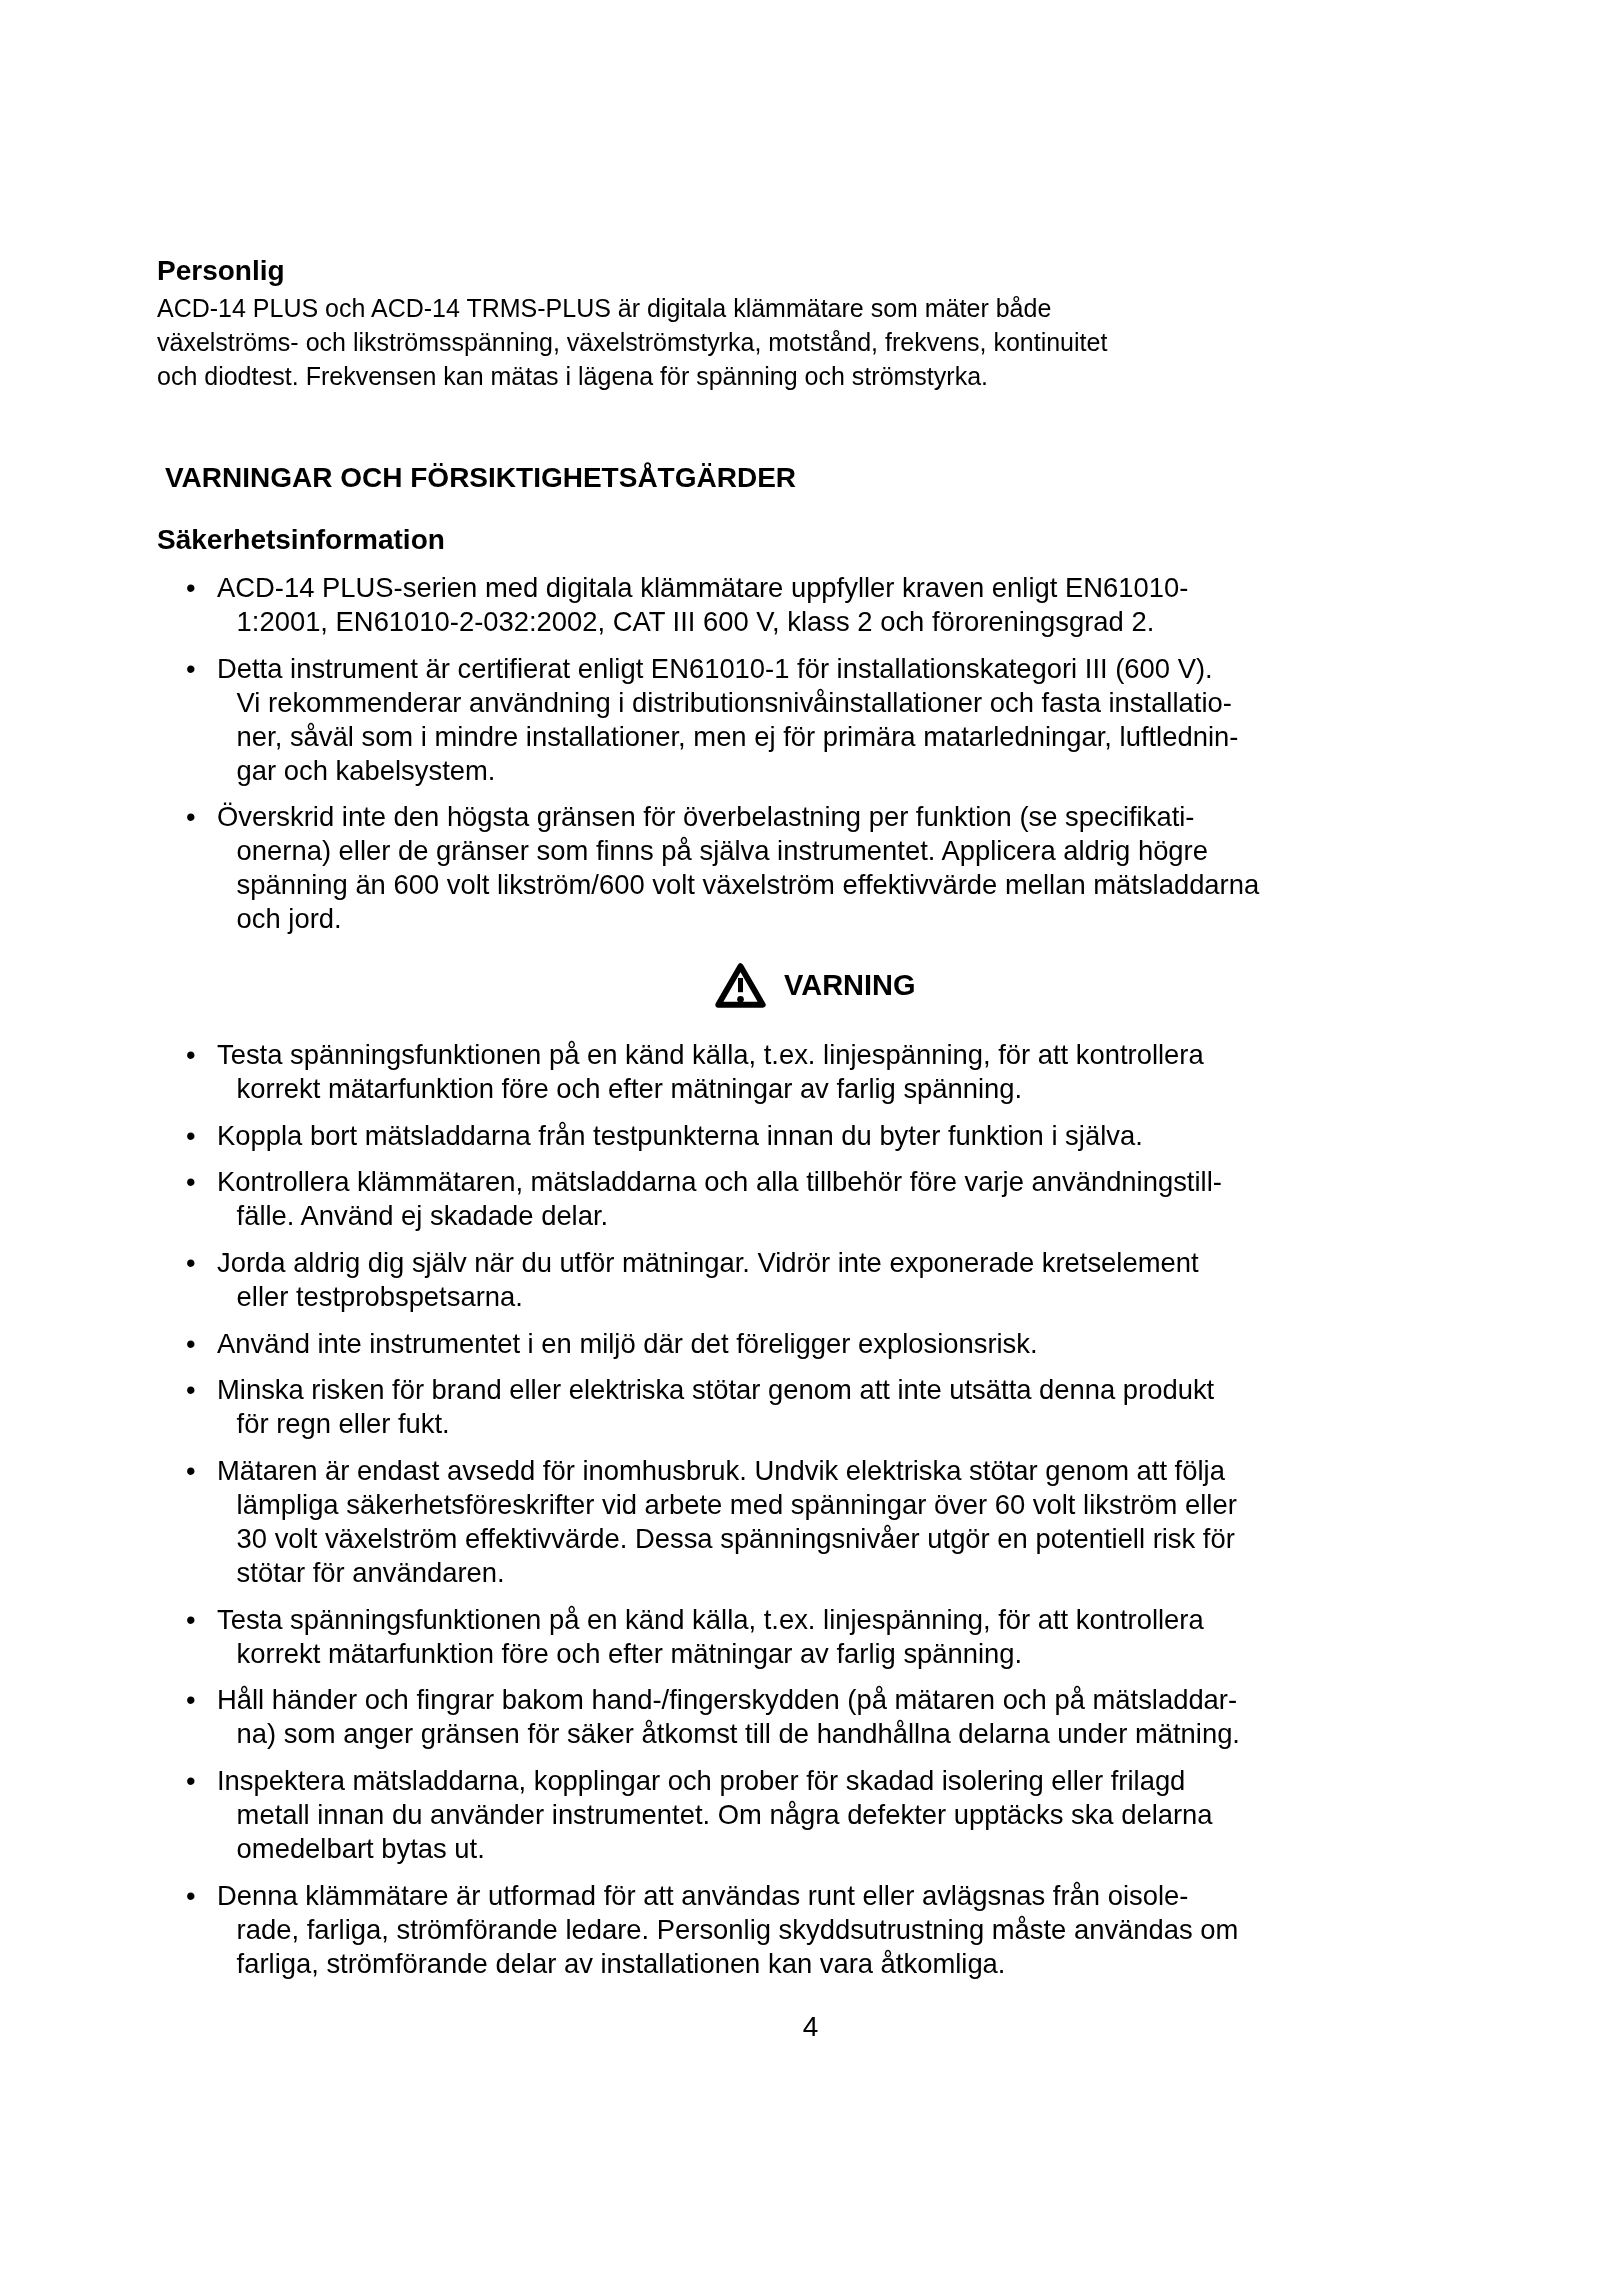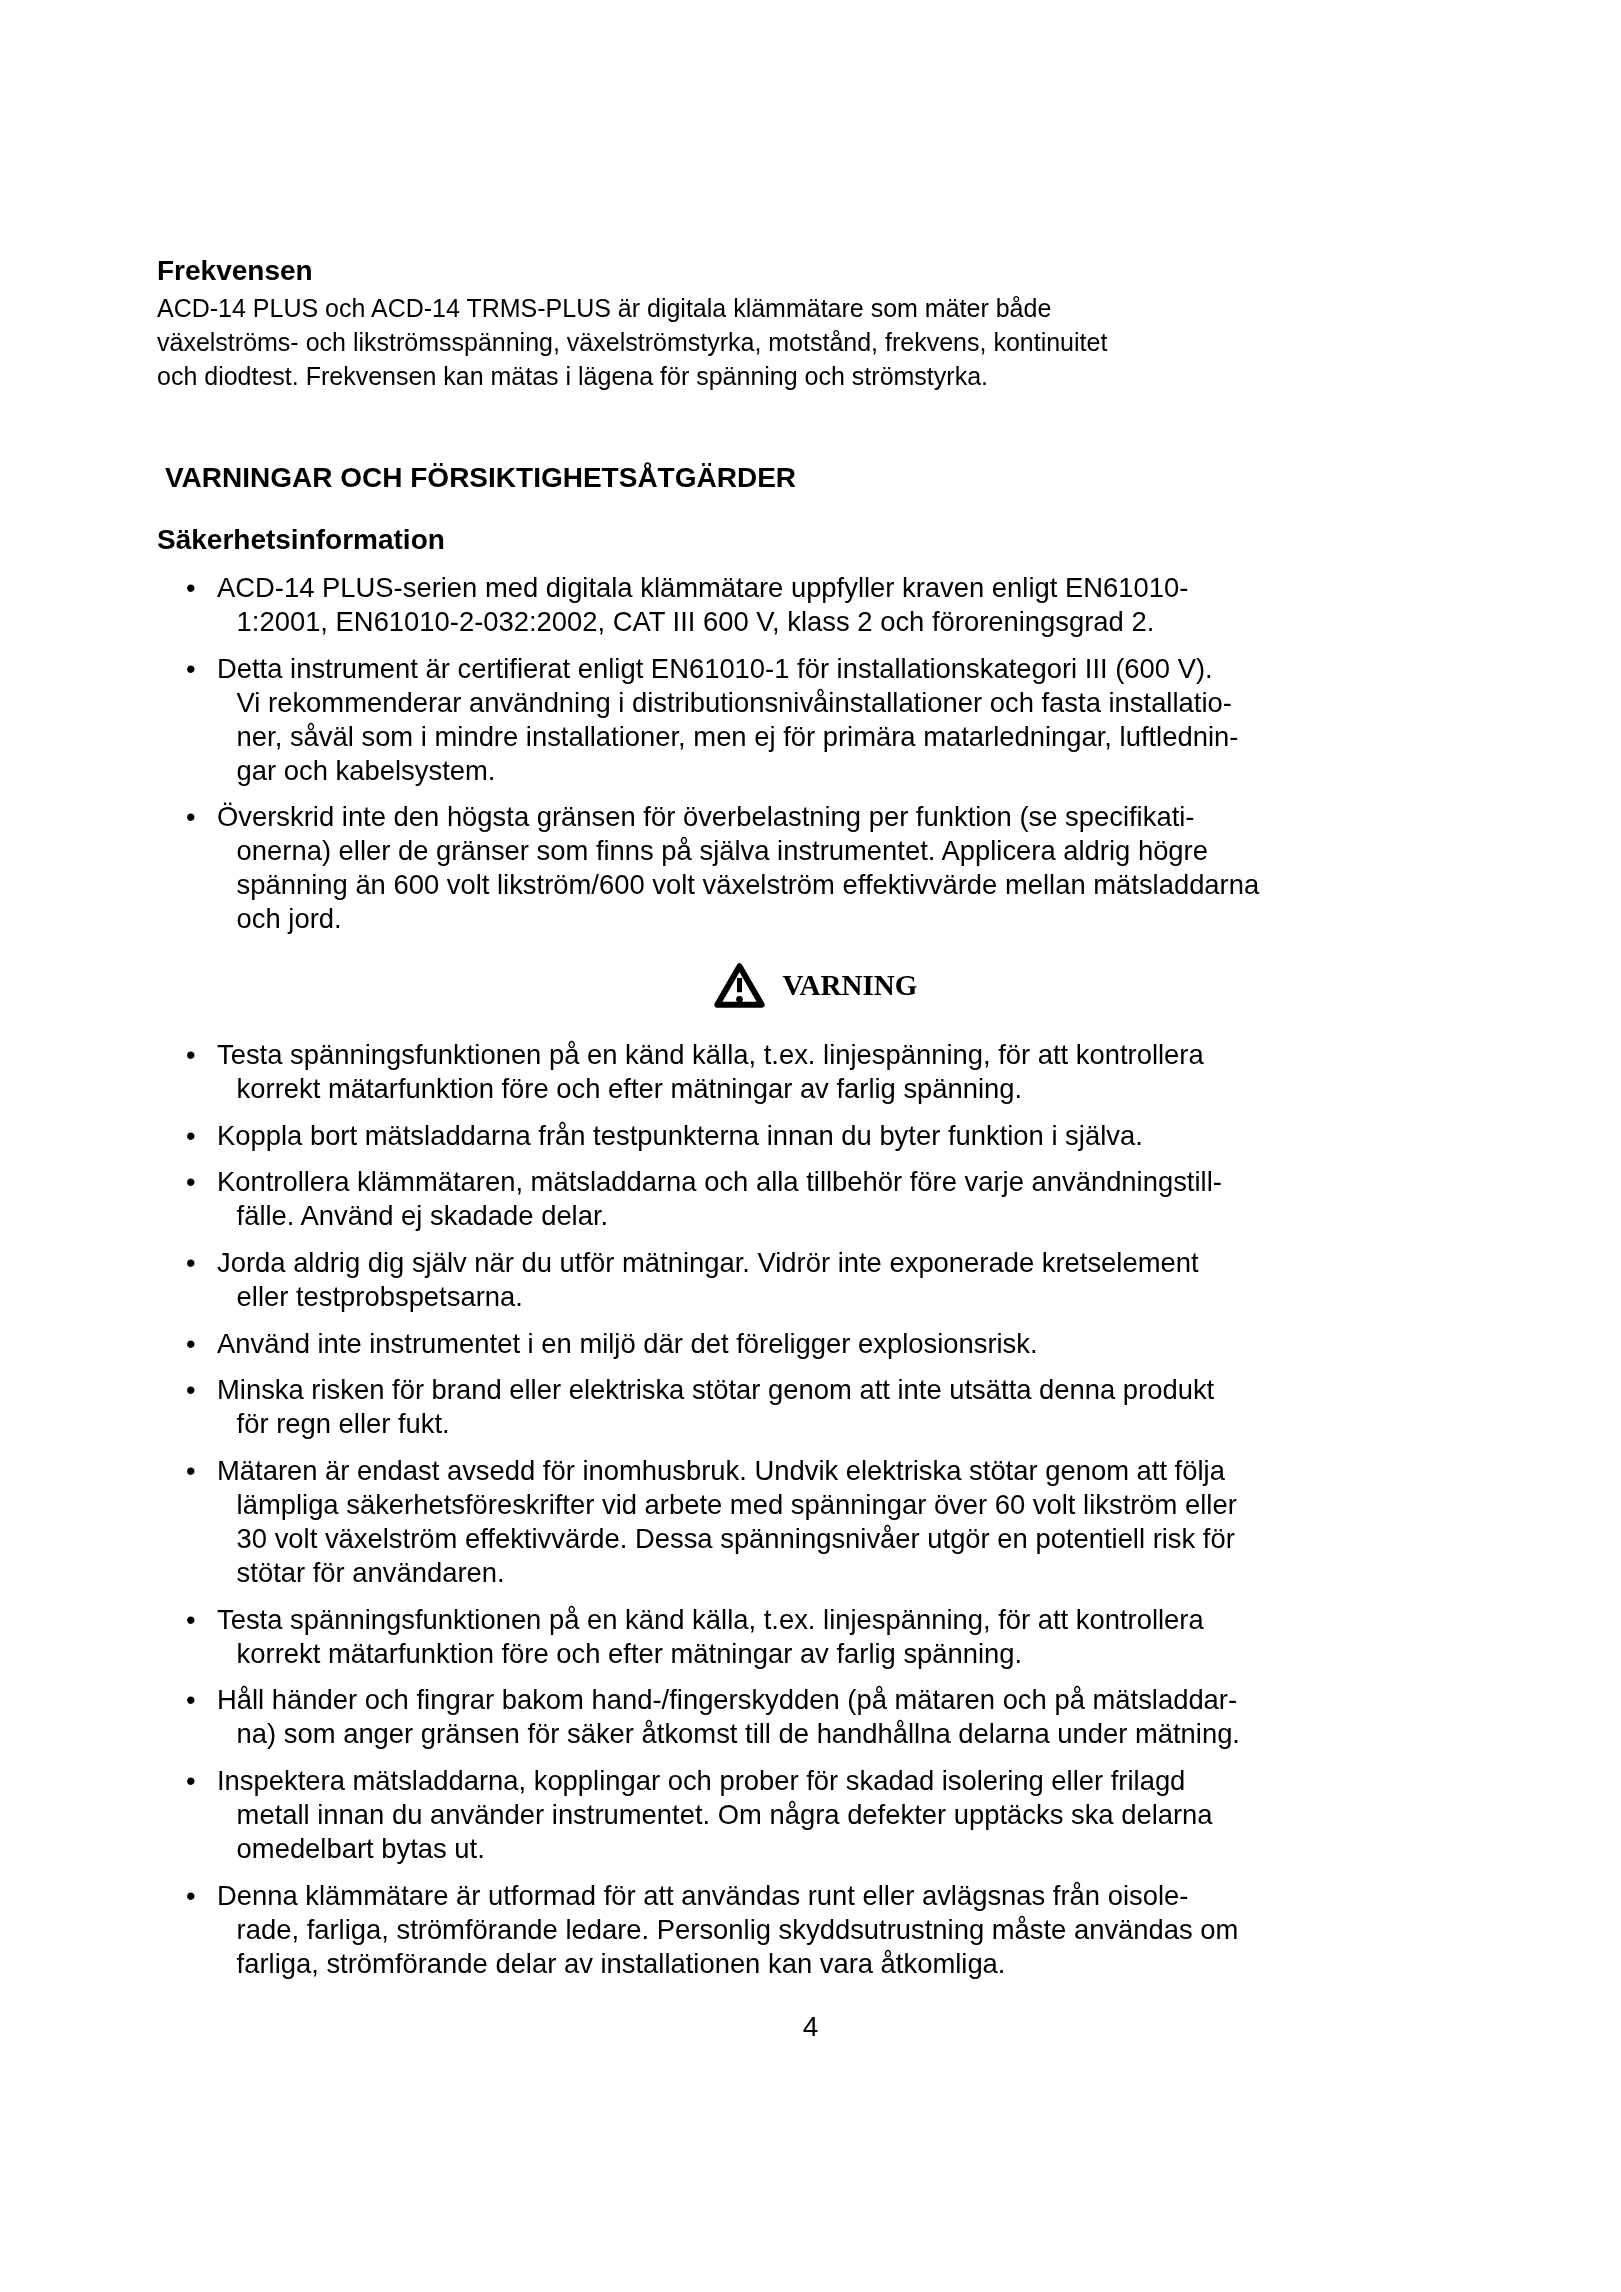--- a/index.html
+++ b/index.html
@@ -60,21 +60,20 @@
     white-space: pre-line;
     padding-left: 19.6px;
     text-indent: -19.6px;
   }
   .warning-banner {
     display: flex;
     align-items: center;
     justify-content: center;
     gap: 17.6px;
     margin: 25.5px 0 29px 0;
-    font-family: Liberation Serif, serif;
   }
   .warning-banner .warn-label {
     font-size: 29px;
     font-weight: bold;
   }
   .warning-icon svg { display: block; }
   .page-number {
     position: absolute;
     top: 2011px;
     left: 0;
@@ -82,21 +81,21 @@
     text-align: center;
     font-size: 28px;
   }
 </style>
 </head>
 <body>
 
 <div class="page">
   <div class="content">
 
-    <h1 class="doc-heading">Frekvensen</h1>
+    <h1 class="doc-heading">Personlig</h1>
     <p class="intro-body">ACD-14 PLUS och ACD-14 TRMS-PLUS är digitala klämmätare som mäter både
 växelströms- och likströmsspänning, växelströmstyrka, motstånd, frekvens, kontinuitet
 och diodtest. Frekvensen kan mätas i lägena för spänning och strömstyrka.</p>
 
     <h1 class="section-heading">VARNINGAR OCH FÖRSIKTIGHETSÅTGÄRDER</h1>
     <h2 class="sub-heading">Säkerhetsinformation</h2>
 
     <ul class="bullets">
       <li>
         <span class="dot">•</span>

